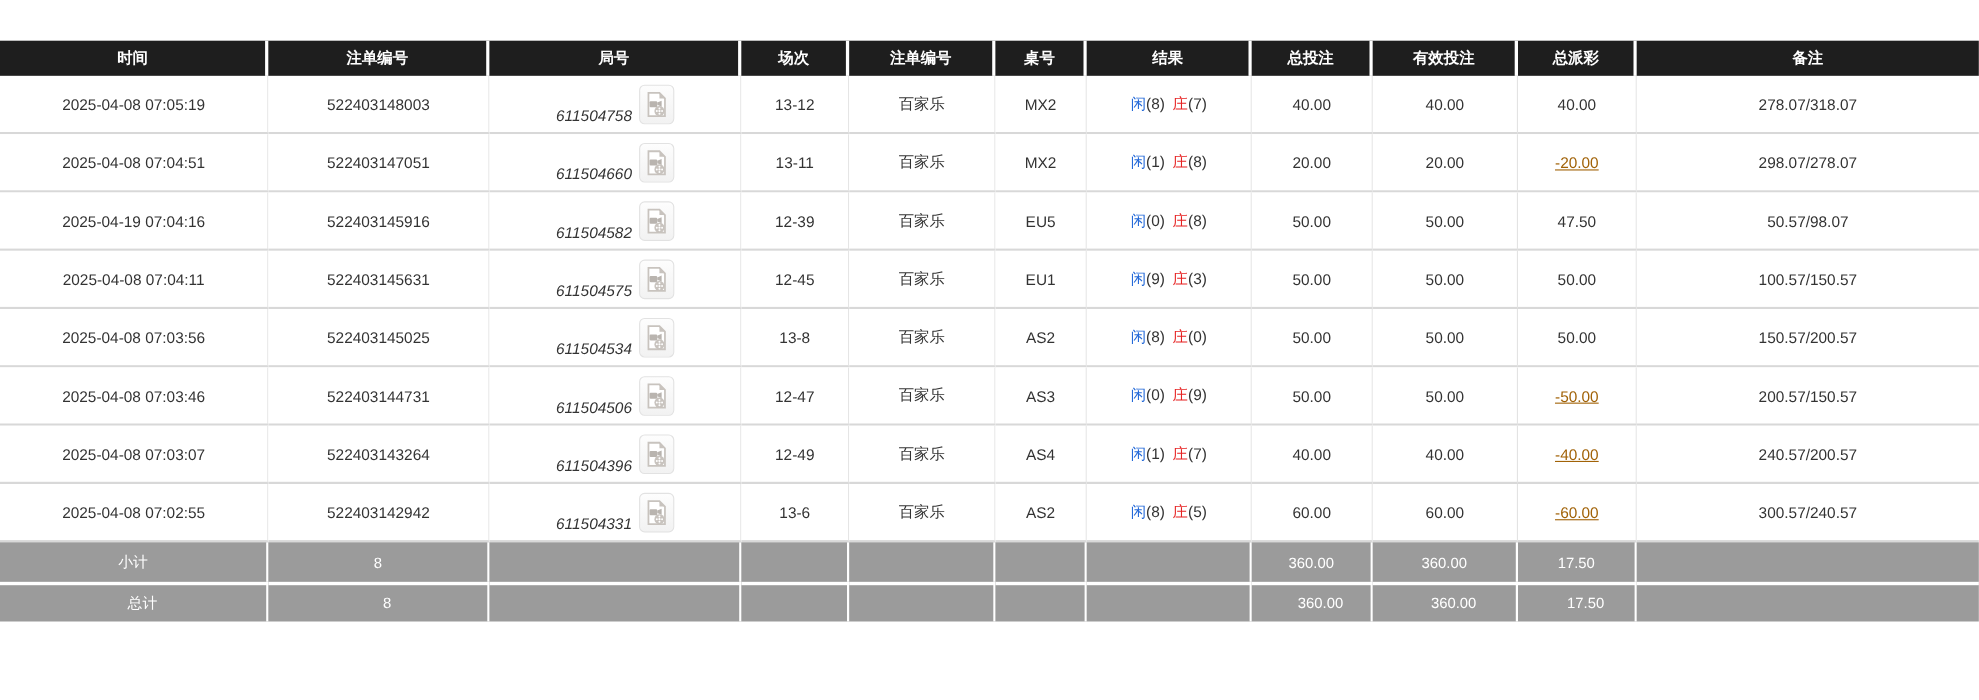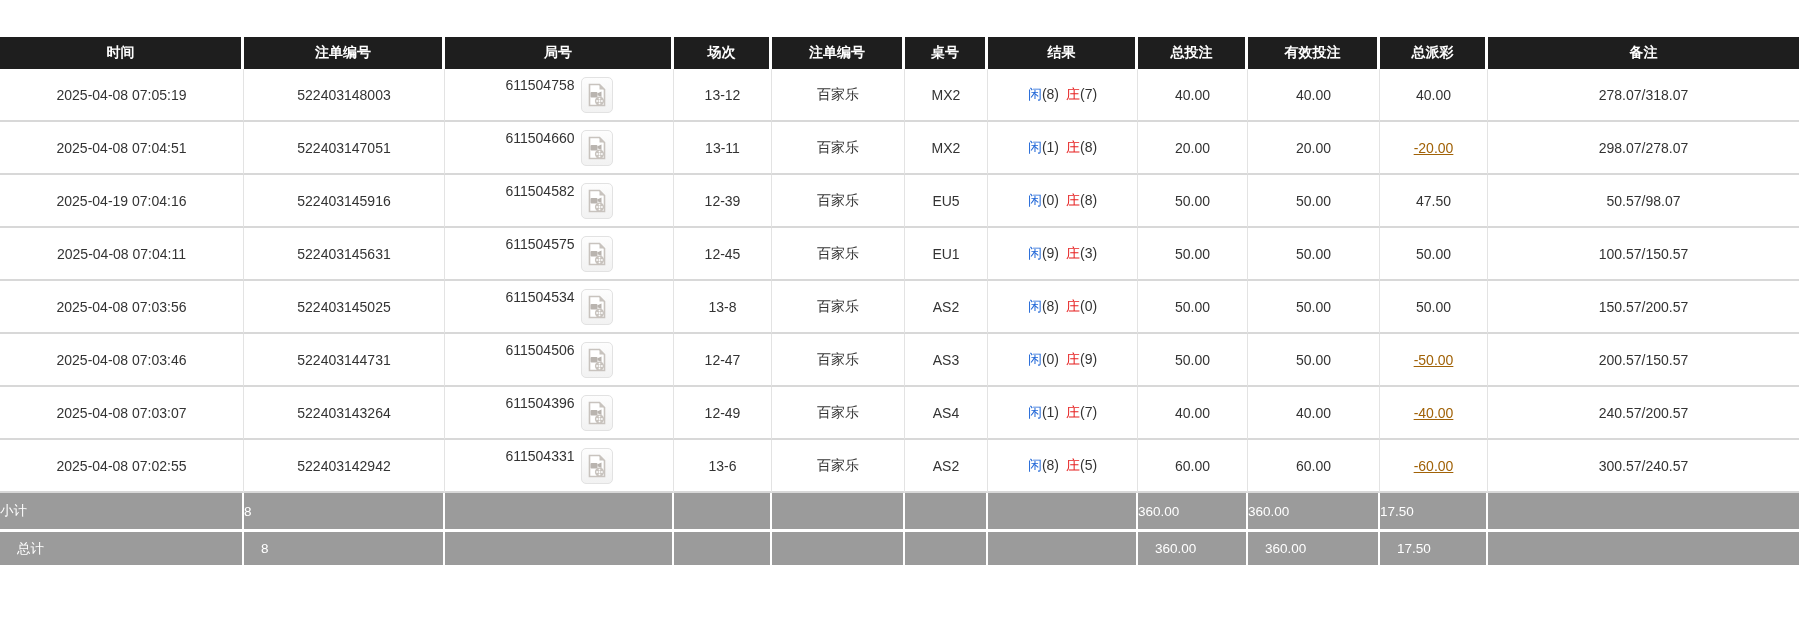--- a/index.html
+++ b/index.html
@@ -10,35 +10,35 @@
   .t thead th{background:#1e1e1e;color:#ffffff;font-size:14px;font-weight:bold;height:32px;
     padding:0;text-align:center;vertical-align:middle;border-right:3px solid #ffffff;}
   .t thead th:last-child{border-right:none;}
   
   .t tbody td{background:#ffffff;color:#333333;font-size:14px;height:51px;padding:0;
     text-align:center;vertical-align:middle;border-right:1px solid #e3e3e3;
     border-bottom:2px solid #d8d8d8;white-space:nowrap;}
   .t tbody td:last-child{border-right:none;}
   
   .t tfoot td{background:#9b9b9b;color:#ffffff;font-size:13.5px;height:36px;padding:0;
-    vertical-align:middle;border-right:2px solid #ffffff;white-space:nowrap;}
+    text-align:center;vertical-align:middle;border-right:2px solid #ffffff;white-space:nowrap;}
   .t tfoot td:last-child{border-right:none;}
   .t tfoot tr.grand td{border-top:3px solid #ffffff;height:33px;padding-left:17px;}
   
   td.bet{color:#2268d8;}
   td.pay{color:#333333;}
   td.pay.neg{color:#a16207;text-decoration:underline;}
   .res-p{color:#2268d8;}
   .res-b{color:#e62222;margin-left:7px;}
   .res-n{color:#333333;}
   
   .vbtn{display:inline-flex;align-items:center;justify-content:center;width:30px;height:34px;
     margin-left:6px;vertical-align:middle;border:1px solid #e2e2e2;border-radius:5px;
     background:linear-gradient(#fdfdfd,#f2f2f2);cursor:pointer;}
-  .roundcell{display:inline-flex;align-items:flex-start;justify-content:center;}
+  .roundcell{display:inline-flex;align-items:flex-end;justify-content:center;font-style:italic;}
 </style>
 </head>
 <body>
 
 <div class="wrap">
 <table class="t">
   <colgroup>
     <col style="width:244px">
         <col style="width:201px">
         <col style="width:229px">

